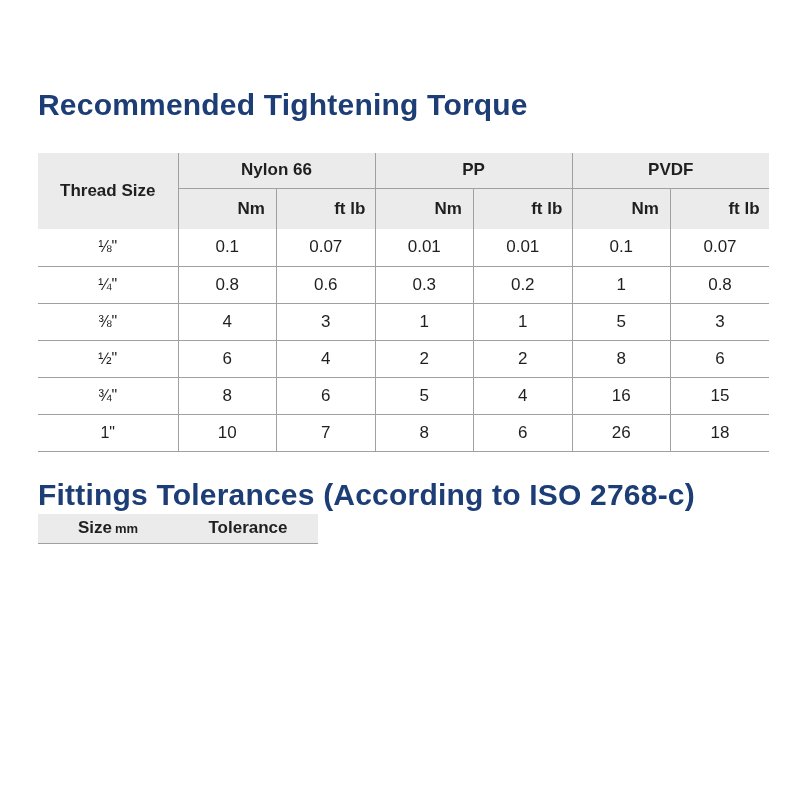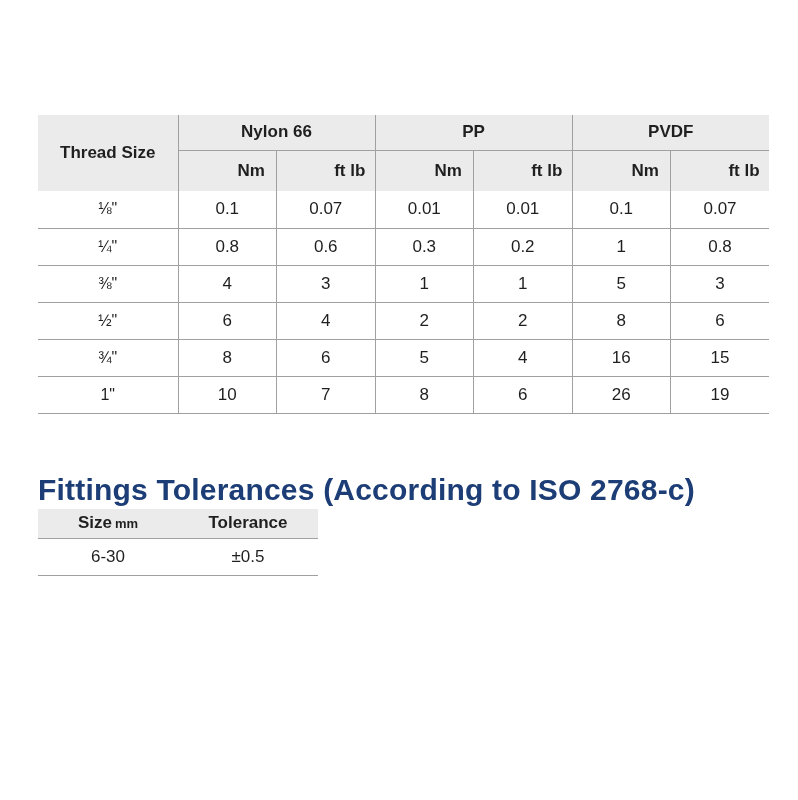--- a/index.html
+++ b/index.html
@@ -20,21 +20,21 @@
   .page{padding:86px 0 0 38px;}
 
   h1.section-title{
     margin:0;
     font-size:30px;
     line-height:1.27;
     font-weight:600;
     letter-spacing:0.2px;
     color:var(--title-color);
   }
-  h1.section-title.second{margin-top:57px;}
+  h1.section-title.second{margin-top:24px;}
 
   table{border-collapse:collapse;table-layout:fixed;}
   th,td{padding:0;text-align:center;font-size:17px;vertical-align:middle;}
 
   
   table.torque{width:731px;margin-top:29px;border-bottom:1px solid var(--line);}
   table.torque col.col-thread{width:140px;}
   table.torque thead th{
     background:var(--hdr-bg);
     font-weight:700;
@@ -65,20 +65,21 @@
     height:37px;
     border-top:1px solid var(--line);
   }
   .size-unit{font-size:13px;font-weight:700;margin-left:3px;}
 </style>
 </head>
 <body>
 
 <div class="page">
 
+  <h1 class="section-title">Recommended Tightening Torque</h1>
 
   <table class="torque">
     <colgroup>
       <col class="col-thread">
       <col>
         <col>
         <col>
         <col>
         <col>
         <col>
@@ -145,39 +146,35 @@
         <td>16</td>
         <td>15</td>
       </tr>
       <tr>
         <td class="thread">1"</td>
         <td>10</td>
         <td>7</td>
         <td>8</td>
         <td>6</td>
         <td>26</td>
-        <td>19</td>
+        <td>18</td>
       </tr>
     </tbody>
   </table>
 
   <h1 class="section-title second">Fittings Tolerances (According to ISO 2768-c)</h1>
 
   <table class="tol">
     <colgroup>
         <col>
         <col>
       </colgroup>
     <thead>
       <tr>
         <th><span>Size</span><span class="size-unit">mm</span></th>
         <th>Tolerance</th>
       </tr>
     </thead>
     <tbody>
-      <tr>
-        <td>6-30</td>
-        <td>±0.5</td>
-      </tr>
     </tbody>
   </table>
 
 </div>
 
 </body></html>

